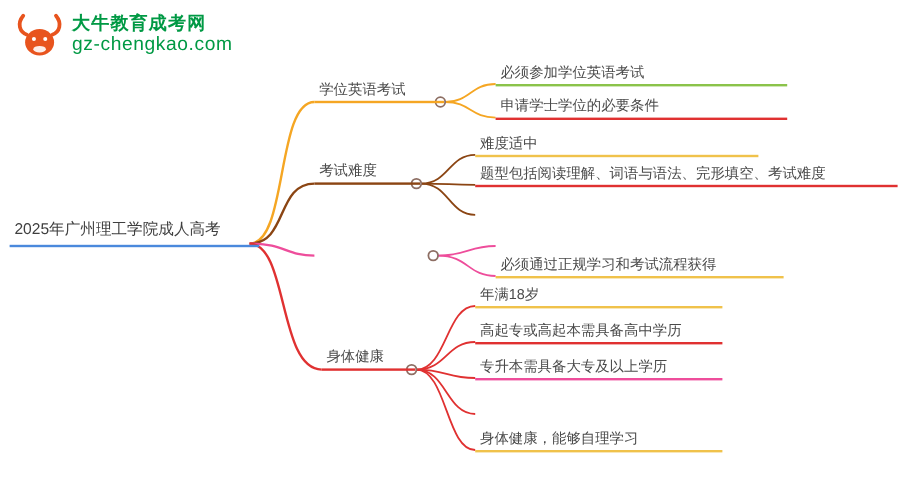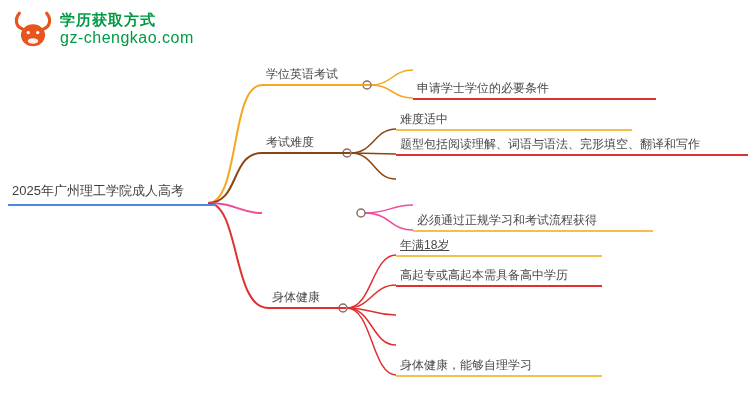--- a/index.html
+++ b/index.html
@@ -96,35 +96,37 @@
   <div class="logo">
     <svg class="mark" viewBox="0 0 40 40">
       <path d="M7,3 C2,9 4,16 10,18" stroke="#e8541e" stroke-width="3" fill="none" stroke-linecap="round"></path>
       <path d="M33,3 C38,9 36,16 30,18" stroke="#e8541e" stroke-width="3" fill="none" stroke-linecap="round"></path>
       <ellipse cx="20" cy="24" rx="11.5" ry="10.5" fill="#e8541e"></ellipse>
       <circle cx="15.5" cy="21.5" r="1.6" fill="#ffffff"></circle>
       <circle cx="24.5" cy="21.5" r="1.6" fill="#ffffff"></circle>
       <ellipse cx="20" cy="29.5" rx="5" ry="2.6" fill="#ffffff" opacity="0.9"></ellipse>
     </svg>
     <div>
-      <div class="ttl">学历获取方式</div>
+      <div class="ttl">大牛教育成考网</div>
       <div class="sub">gz-chengkao.com</div>
     </div>
   </div>
 
   <div class="node root" style="border-bottom-color: rgb(74, 137, 220);">2025年广州理工学院成人高考</div>
 
   <div class="node b1" style="border-bottom-color: rgb(245, 166, 35);">学位英语考试</div>
   <div class="node b2" style="border-bottom-color: rgb(139, 69, 19);">考试难度</div>
   <div class="node b4" style="border-bottom-color: rgb(224, 49, 49);">身体健康</div>
 
+  <div class="node b1c0" style="border-bottom-color: rgb(139, 195, 74);">必须参加学位英语考试</div>
   <div class="node b1c1" style="border-bottom-color: rgb(224, 49, 49);">申请学士学位的必要条件</div>
 
   <div class="node b2c0" style="border-bottom-color: rgb(240, 194, 75);">难度适中</div>
-  <div class="node b2c1" style="border-bottom-color: rgb(224, 49, 49);">题型包括阅读理解、词语与语法、完形填空、翻译和写作</div>
+  <div class="node b2c1" style="border-bottom-color: rgb(224, 49, 49);">题型包括阅读理解、词语与语法、完形填空、考试难度</div>
 
   <div class="node b3c1" style="border-bottom-color: rgb(240, 194, 75);">必须通过正规学习和考试流程获得</div>
 
-  <div class="node b4c0" style="border-bottom-color: rgb(240, 194, 75); text-decoration: underline;">年满18岁</div>
+  <div class="node b4c0" style="border-bottom-color: rgb(240, 194, 75);">年满18岁</div>
   <div class="node b4c1" style="border-bottom-color: rgb(224, 49, 49);">高起专或高起本需具备高中学历</div>
+  <div class="node b4c2" style="border-bottom-color: rgb(238, 77, 155);">专升本需具备大专及以上学历</div>
   <div class="node b4c4" style="border-bottom-color: rgb(240, 194, 75);">身体健康，能够自理学习</div>
 
 </div>
 
 </body></html>

